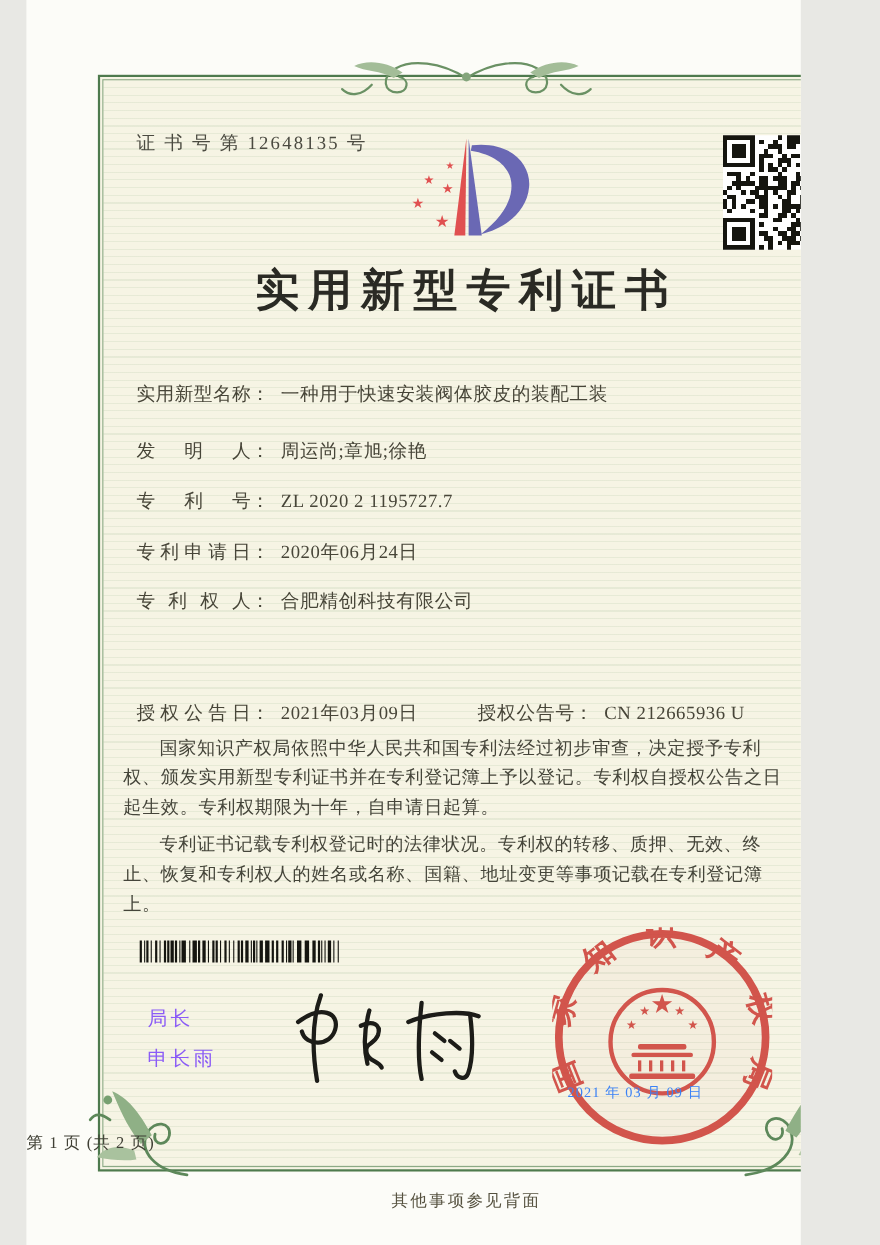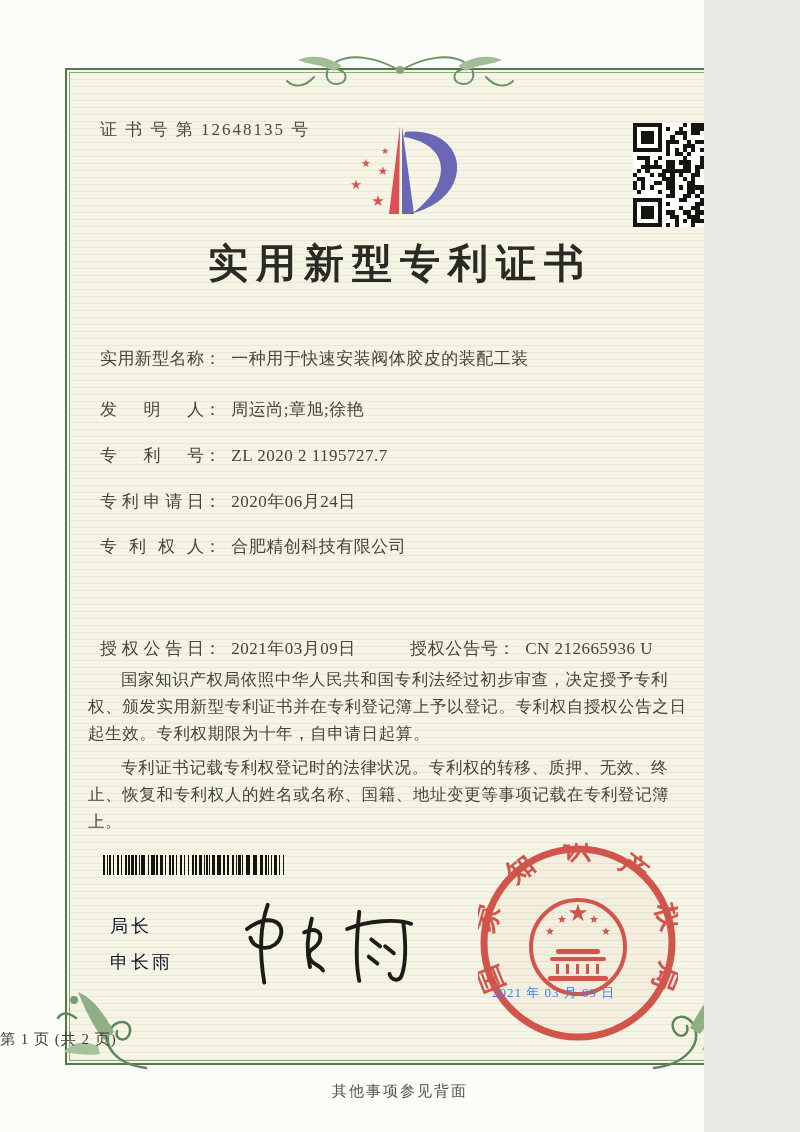--- a/index.html
+++ b/index.html
@@ -1,37 +1,37 @@
 <!DOCTYPE html>
 <html><head>
 <meta charset="utf-8">
 <style>
   html,body{margin:0;padding:0;background:#e8e8e4;}
   .page{position:relative;width:704px;height:1132px;background:#fcfcf8;overflow:hidden;
-        font-family:"Liberation Serif","DejaVu Serif",serif;color:#44443a;}
+        font-family:"Liberation Serif","DejaVu Serif",serif;color:#44443a;margin-left:24px;}
   
   .frame{position:absolute;left:65px;top:68px;width:674px;height:993px;
          border:2px solid #4e7a4e;background:#f6f4e4;}
   .frame-inner{position:absolute;inset:2px;border:1px solid #8caa86;
          background:repeating-linear-gradient(0deg, rgba(150,180,140,0.16) 0px, rgba(150,180,140,0.16) 1px, rgba(0,0,0,0) 1px, rgba(0,0,0,0) 7px);}
   .abs{position:absolute;}
   .certno{left:100px;top:118px;font-size:17px;letter-spacing:2px;color:#4a4a40;}
   .title{left:0;top:236px;width:800px;text-align:center;font-size:40px;font-weight:600;
          letter-spacing:8px;color:#2a2a24;}
   .row{left:100px;width:620px;font-size:17px;color:#474538;line-height:26px;}
   .lbl{display:inline-block;width:104px;text-align:justify;text-align-last:justify;vertical-align:top;}
   .colon{vertical-align:top;}
   .val{display:inline-block;margin-left:6px;max-width:452px;vertical-align:top;letter-spacing:0.5px;}
   .pair2{position:absolute;left:310px;top:0;}
   .paras{left:88px;top:666px;width:606px;font-size:16.5px;line-height:27px;color:#45453a;}
   .paras p{margin:0 0 7px 0;text-indent:2em;letter-spacing:0.6px;}
   .barcode{left:103px;top:855px;width:384px;height:20px;font-size:0;}
   .barcode i{display:inline-block;height:100%;background:#15150f;}
   .qr{left:633px;top:123px;width:104px;height:104px;}
-  .officer{left:110px;font-size:18px;color:#0f172a;letter-spacing:3px;font-family:Liberation Mono, monospace;}
+  .officer{left:110px;font-size:18px;color:#8b5cf6;letter-spacing:3px;font-family:Liberation Mono, monospace;}
   .sealdate{left:492px;top:984px;font-size:13px;color:#3b82f6;letter-spacing:1px;z-index:6;}
   .pagenote{left:0;top:1030px;width:800px;text-align:left;font-size:15px;color:#3f3f34;letter-spacing:1px;}
   .backnote{left:0;top:1082px;width:800px;text-align:center;font-size:15px;color:#55513f;letter-spacing:2px;}
   svg{display:block;}
 </style>
 </head>
 <body>
 
 <div class="page">
 

